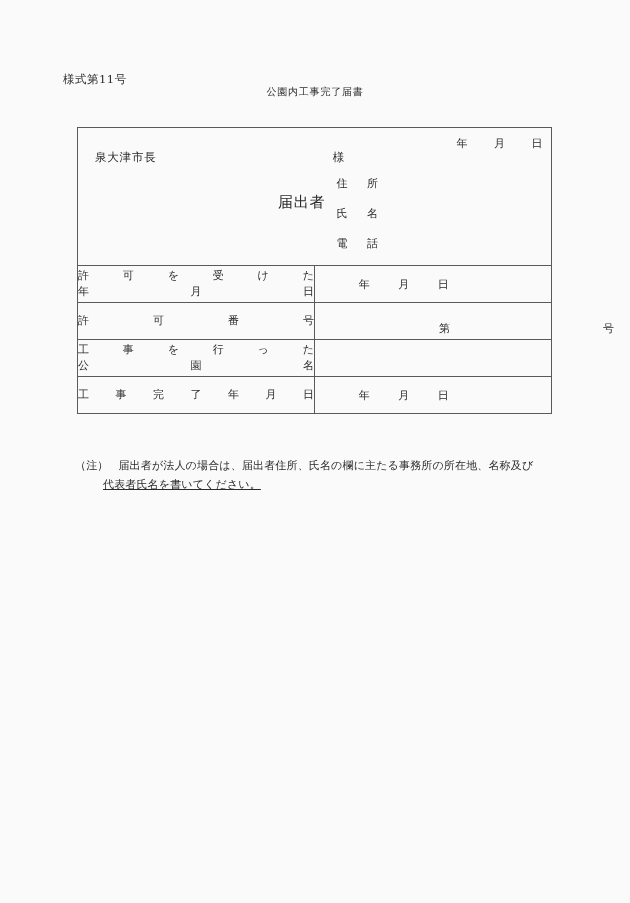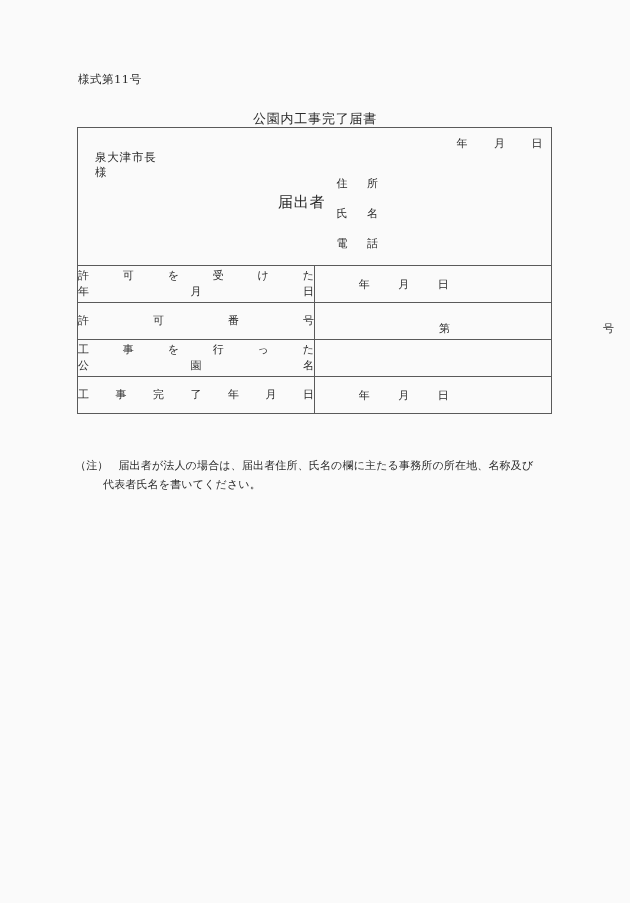--- a/index.html
+++ b/index.html
@@ -17,35 +17,35 @@
   }
 
   .page {
     position: absolute;
     inset: 0;
   }
 
   
   .form-number {
     position: absolute;
-    left: 78px;
+    left: 63px;
     top: 72px;
     font-size: 11.5px;
     letter-spacing: 0.5px;
     white-space: nowrap;
   }
 
   
   .doc-title {
     position: absolute;
     left: 0;
     right: 0;
-    top: 110px;
+    top: 85px;
     text-align: center;
-    font-size: 13px;
+    font-size: 10px;
     letter-spacing: 0.8px;
   }
 
   
   .form-table {
     position: absolute;
     left: 77px;
     top: 127px;
     width: 475px;
     border-collapse: collapse;
@@ -73,21 +73,20 @@
     letter-spacing: 0.5px;
   }
   .addressee-row {
     position: absolute;
     top: 22px;
     left: 17px;
     width: 250px;
     display: flex;
     justify-content: space-between;
     font-size: 11.5px;
-    flex-direction: column;
   }
   .addressee-name { letter-spacing: 0.8px; }
   .addressee-honorific { letter-spacing: 0.8px; }
 
   .notifier-block {
     position: absolute;
     left: 200px;
     top: 48px;
     display: flex;
     align-items: center;
@@ -182,20 +181,21 @@
     width: 500px;
     font-size: 11px;
     line-height: 1.75;
     letter-spacing: 0.15px;
   }
   .footnote-line-1 { white-space: nowrap; }
   .footnote-marker { margin-right: 10px; }
   .footnote-line-2 {
     padding-left: 28px;
     white-space: nowrap;
+    text-decoration: underline;
   }
 </style>
 </head>
 <body>
 
 <div class="page">
 
   <div class="form-number">様式第11号</div>
 
   <div class="doc-title">公園内工事完了届書</div>

